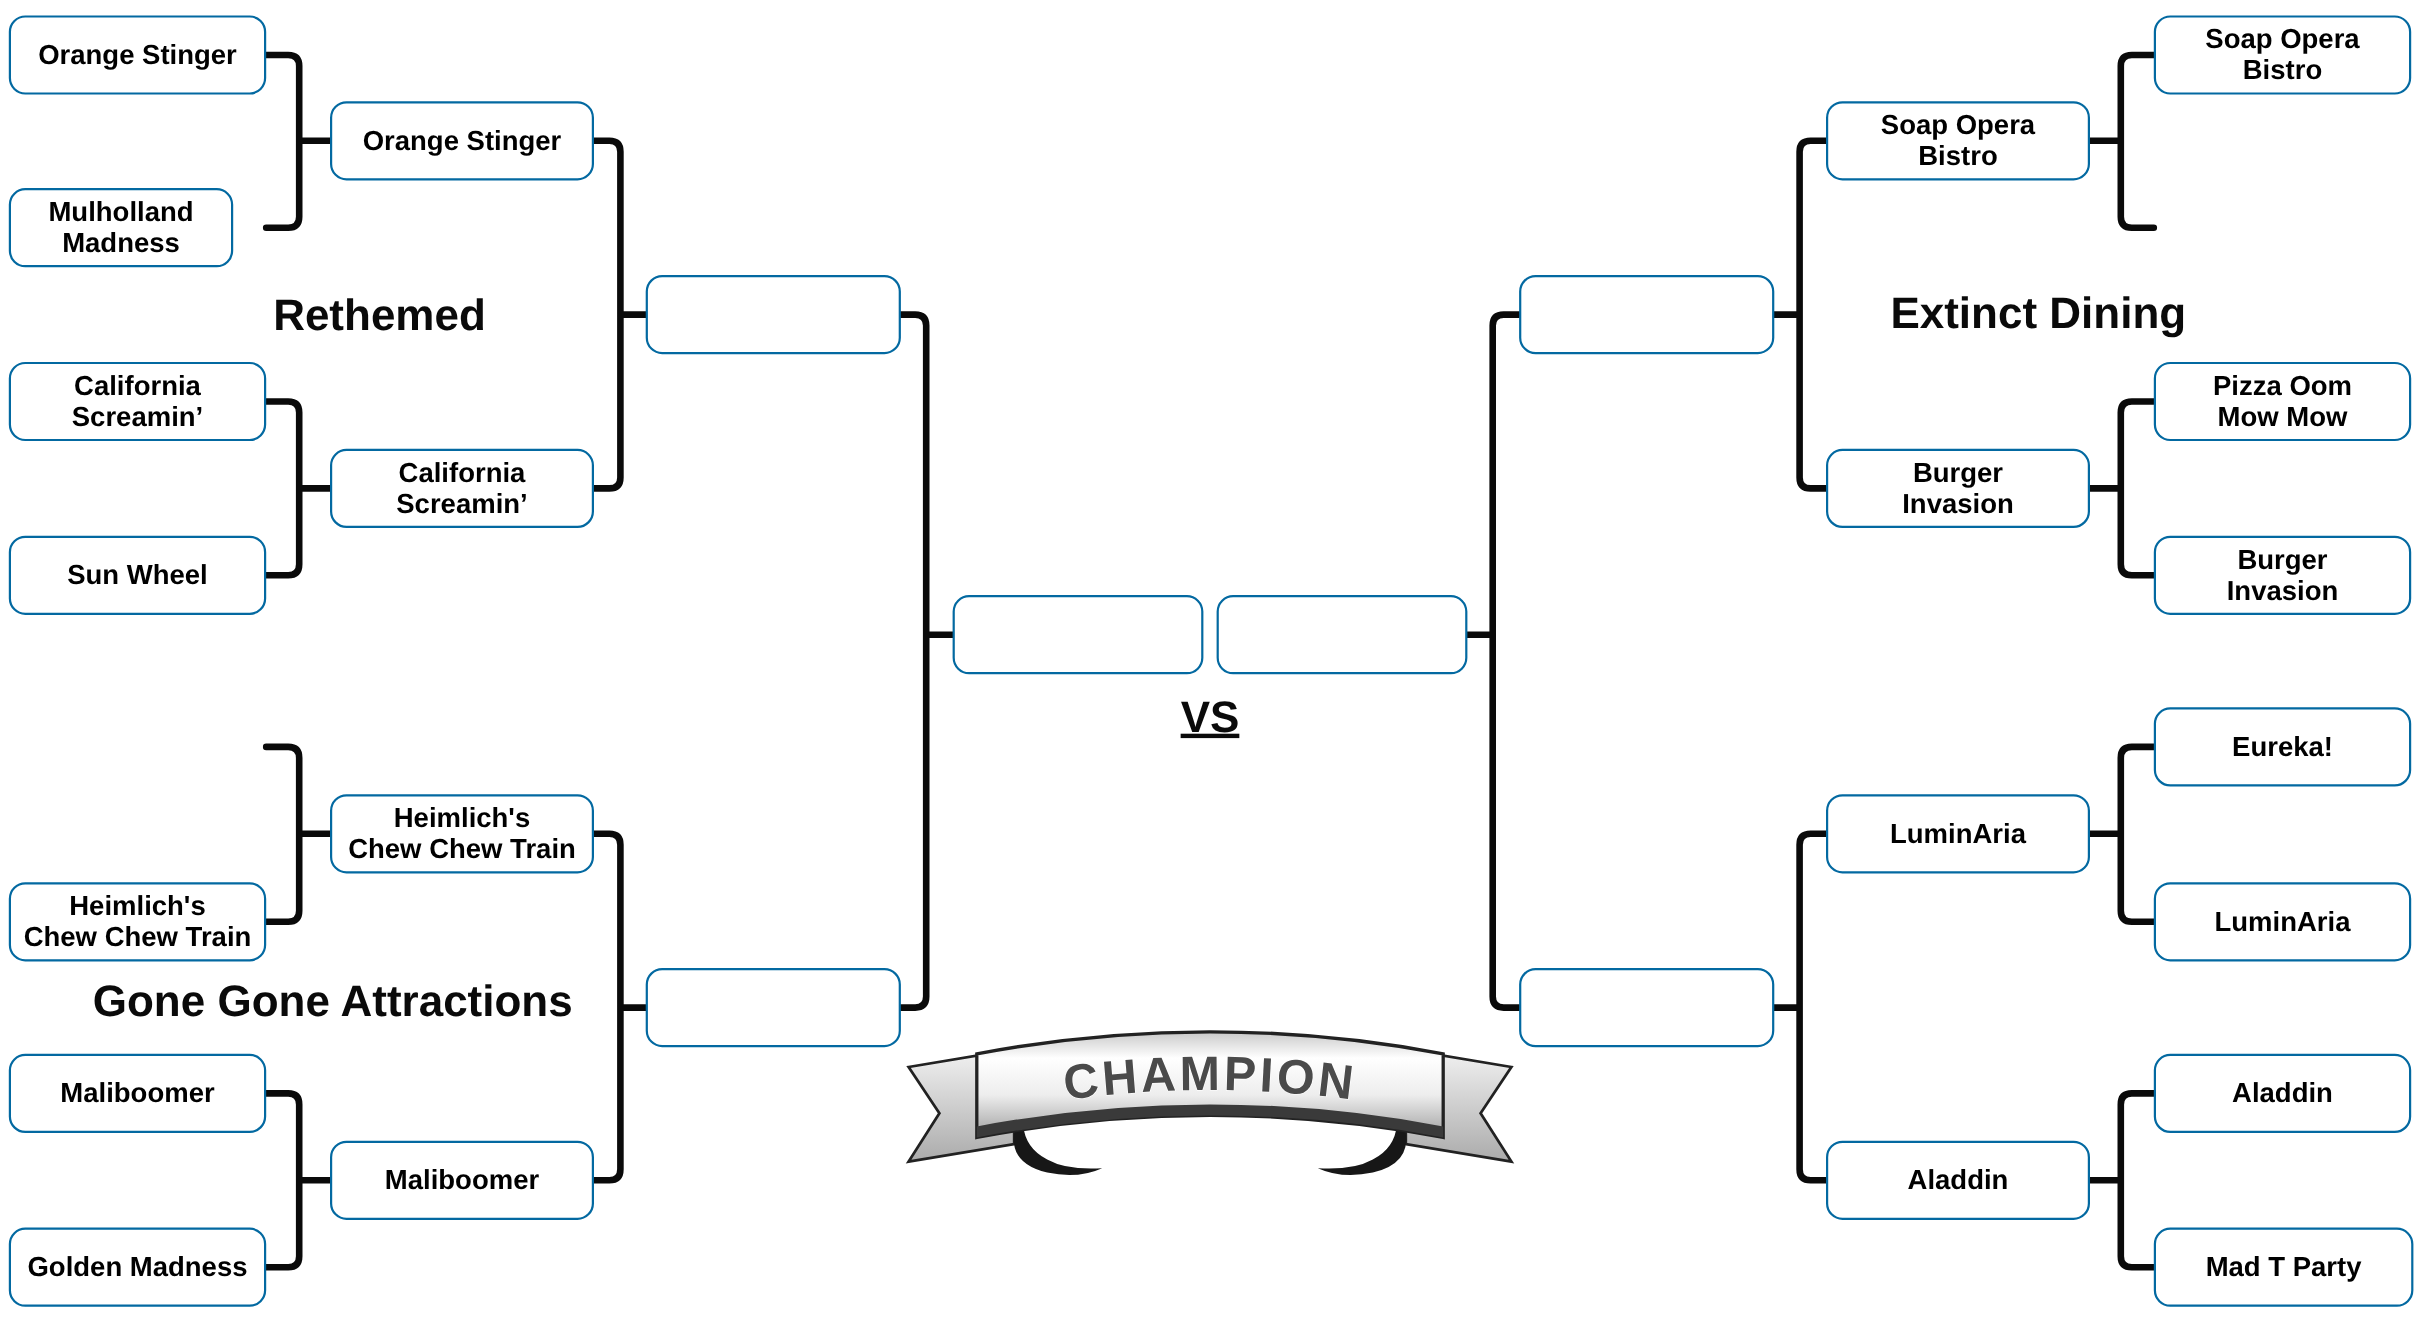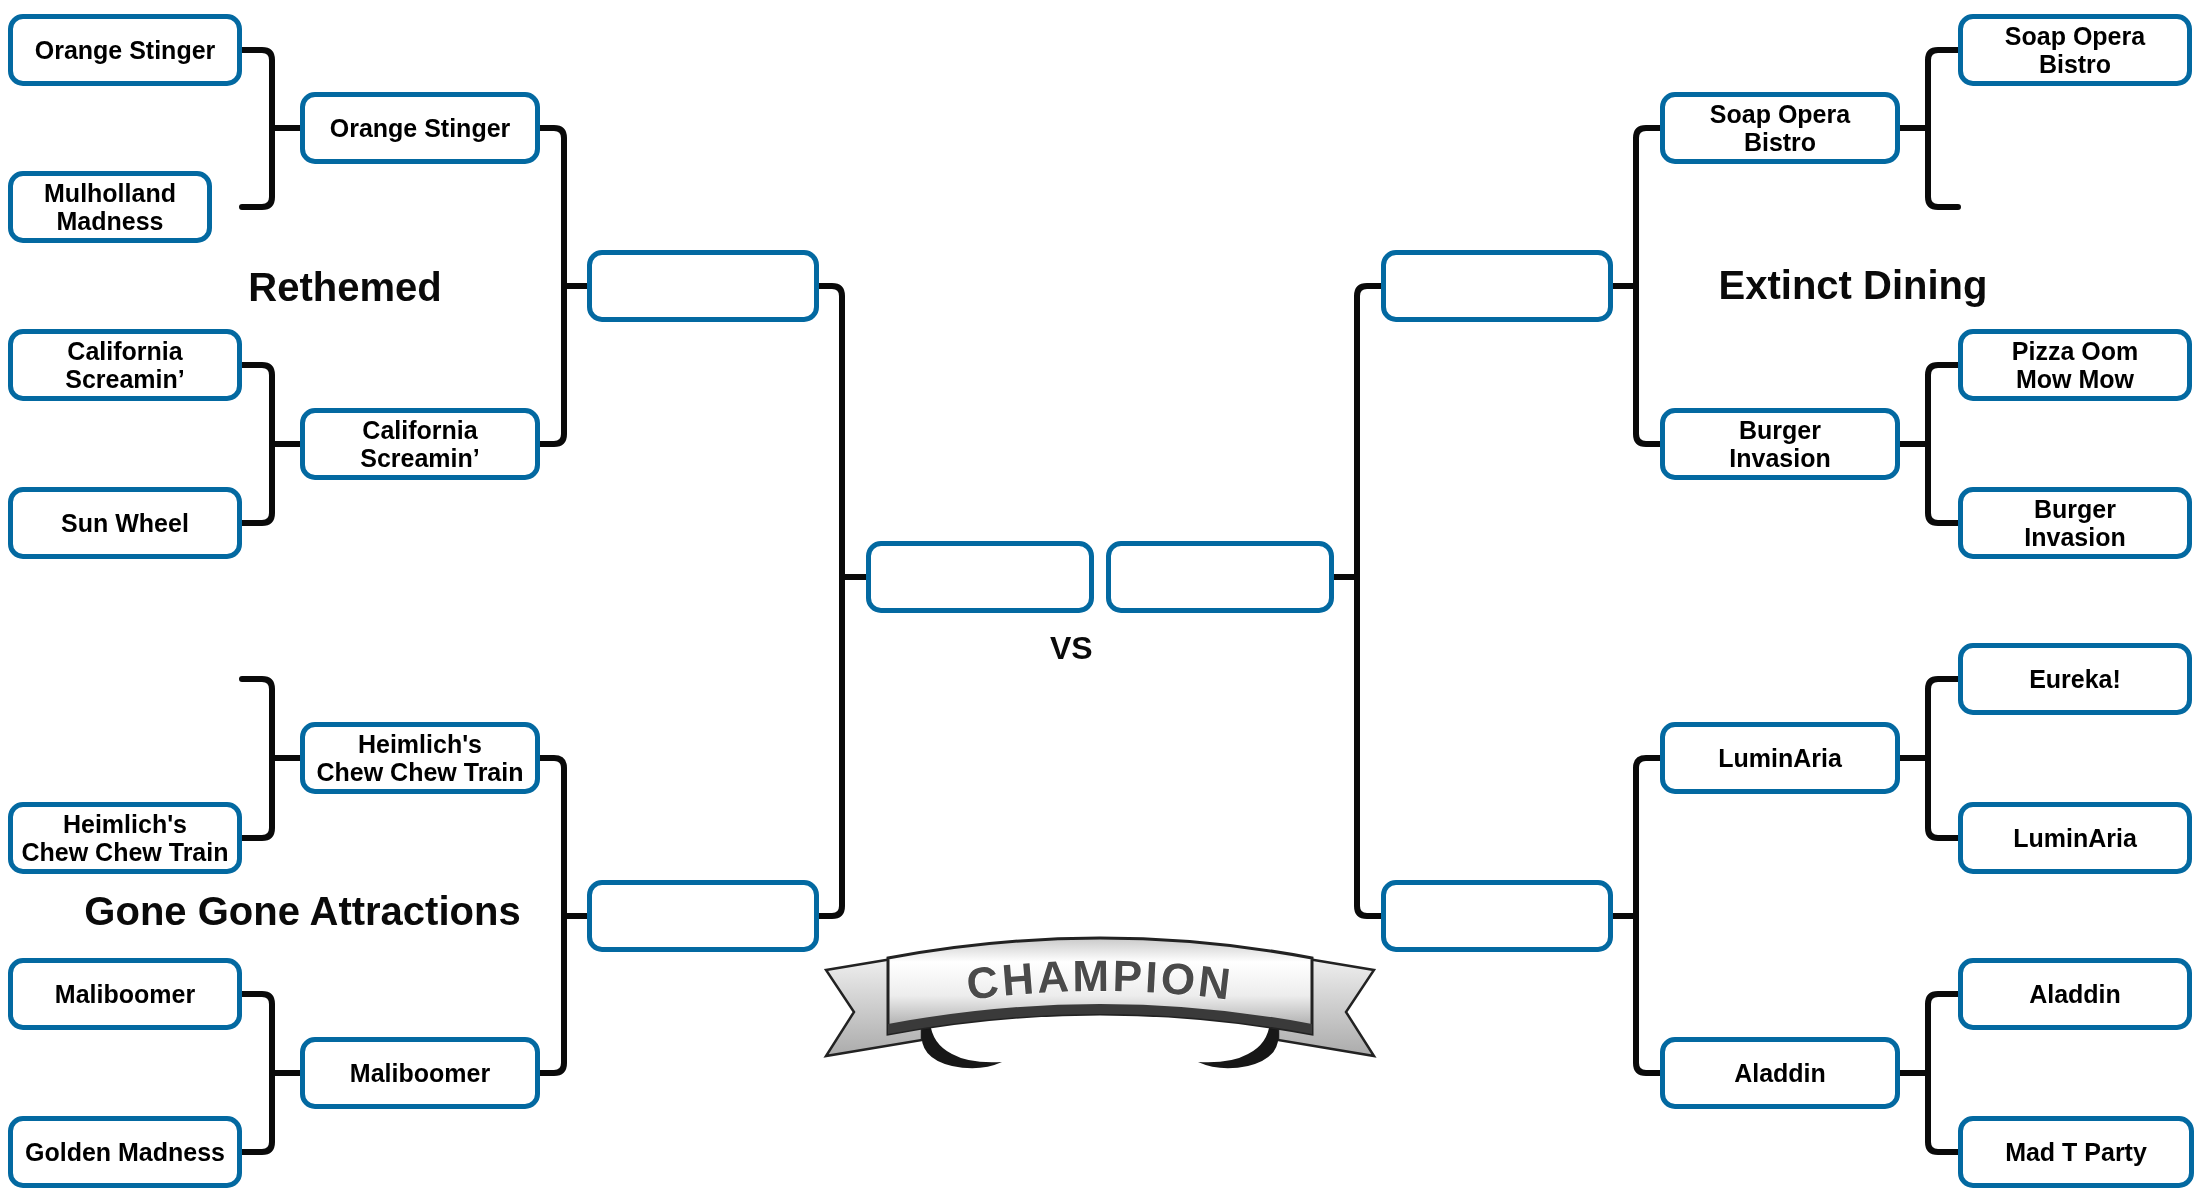--- a/index.html
+++ b/index.html
@@ -16,21 +16,21 @@
     position: absolute;
     left: 0; top: 0;
     width: 2200px; height: 1200px;
     z-index: 0;
   }
   .slot {
     position: absolute;
     height: 72px;
     box-sizing: border-box;
     background: #ffffff;
-    border: 5px solid #0369a1;
+    border: 2px solid #0369a1;
     border-radius: 15px;
     display: flex;
     align-items: center;
     justify-content: center;
     text-align: center;
     font-weight: 700;
     font-size: 25px;
     line-height: 1.12;
     white-space: pre-line;
     z-index: 2;
@@ -40,25 +40,26 @@
     position: absolute;
     font-weight: 700;
     font-size: 40px;
     text-align: center;
     z-index: 2;
     color: #0a0a0a;
   }
   .vs-label {
     position: absolute;
     left: 1050px; top: 630px; width: 100px;
-    text-align: left;
+    text-align: center;
     font-weight: 700;
-    font-size: 32px;
+    font-size: 40px;
     z-index: 2;
     color: #0a0a0a;
+    text-decoration: underline;
   }
   .ribbon {
     position: absolute;
     left: 820px; top: 912px;
     width: 560px; height: 170px;
     z-index: 2;
   }
 </style>
 </head>
 <body>

